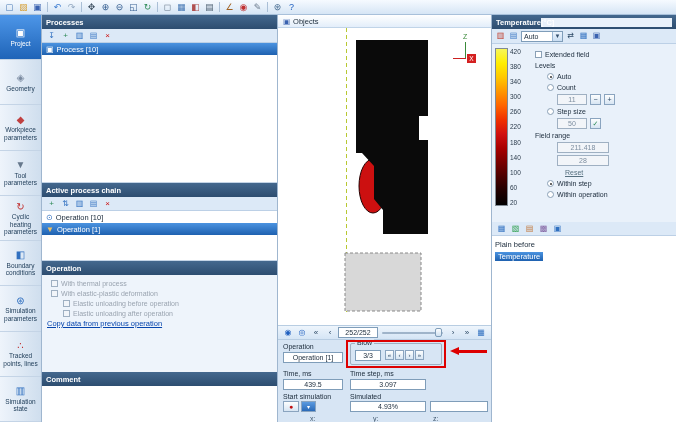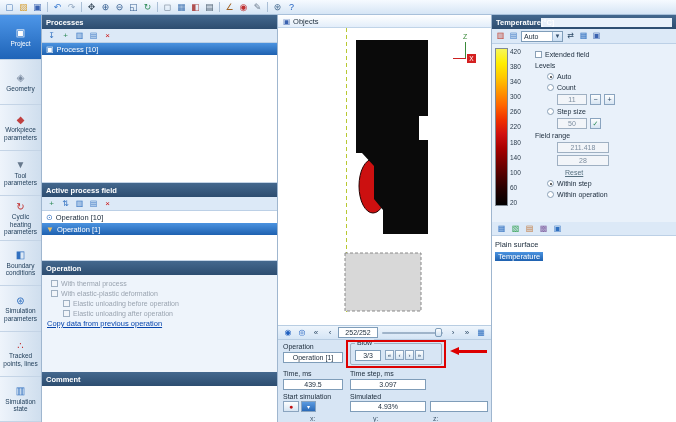--- a/index.html
+++ b/index.html
@@ -173,21 +173,21 @@
       </div>
     <div class="tree" style="height:140px">
 
     <div class="row selected">
           <span class="ricon" style="color: rgb(255, 255, 255);">▣</span>
           <span>Process [10]</span>
         </div>
       </div>
 
     <div class="phead">
-      <span>Active process field</span>
+      <span>Active process chain</span>
     </div>
     <div class="mtb">
 
     <span class="tb-icon" style="color: rgb(46, 139, 87);">+</span>
         <span class="tb-icon" style="color: rgb(48, 112, 192);">⇅</span>
         <span class="tb-icon" style="color: rgb(48, 112, 192);">▥</span>
         <span class="tb-icon" style="color: rgb(48, 112, 192);">▤</span>
         <span class="tb-icon" style="color: rgb(204, 17, 17);">×</span>
       </div>
     <div class="tree" style="height:50px">
@@ -414,20 +414,20 @@
     <div class="mtb">
 
     <span class="tb-icon" style="color: rgb(48, 112, 192);">▦</span>
         <span class="tb-icon" style="color: rgb(48, 160, 80);">▧</span>
         <span class="tb-icon" style="color: rgb(192, 112, 48);">▤</span>
         <span class="tb-icon" style="color: rgb(128, 96, 160);">▩</span>
         <span class="tb-icon" style="color: rgb(48, 112, 192);">▣</span>
       </div>
     <div class="tf-list">
       <div class="tf-row">
-        <span>Plain surface</span>
+        <span>Plain before</span>
       </div>
       <div class="tf-row">
         <span class="hl">Temperature</span>
       </div>
     </div>
   </div>
 </div>
 
 </body></html>

